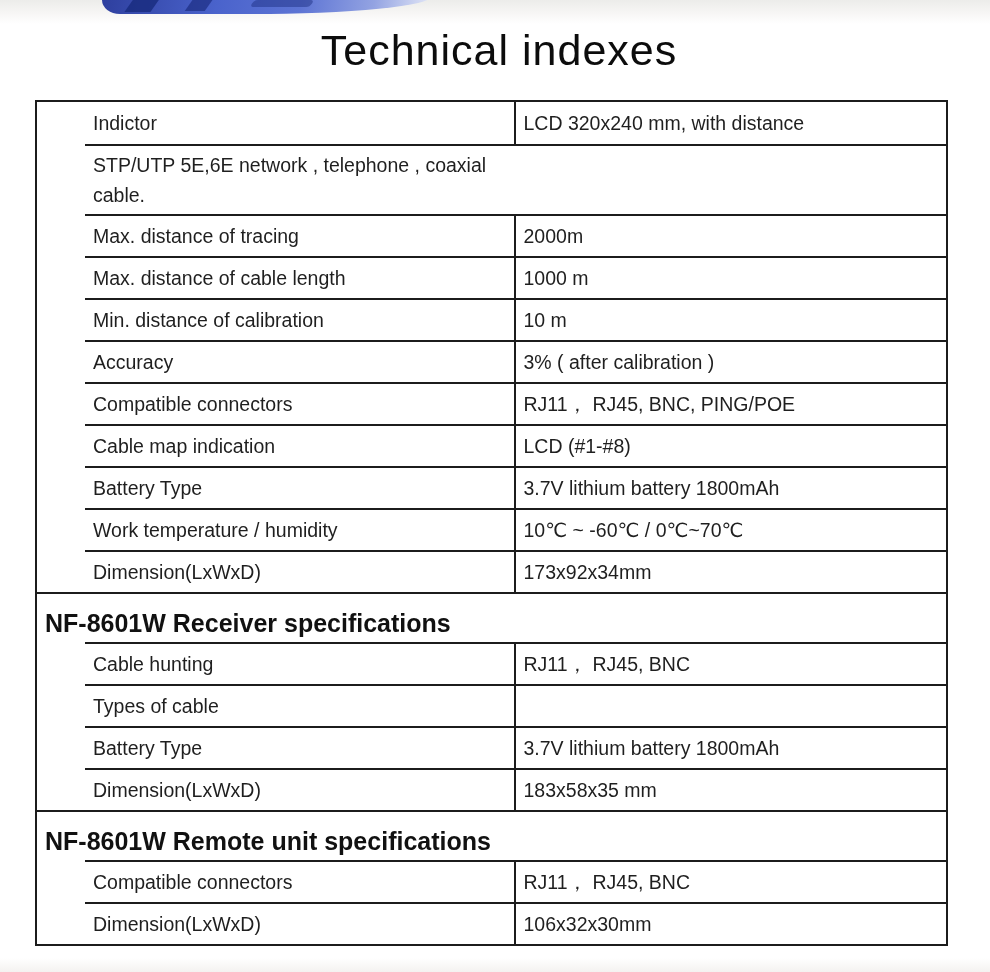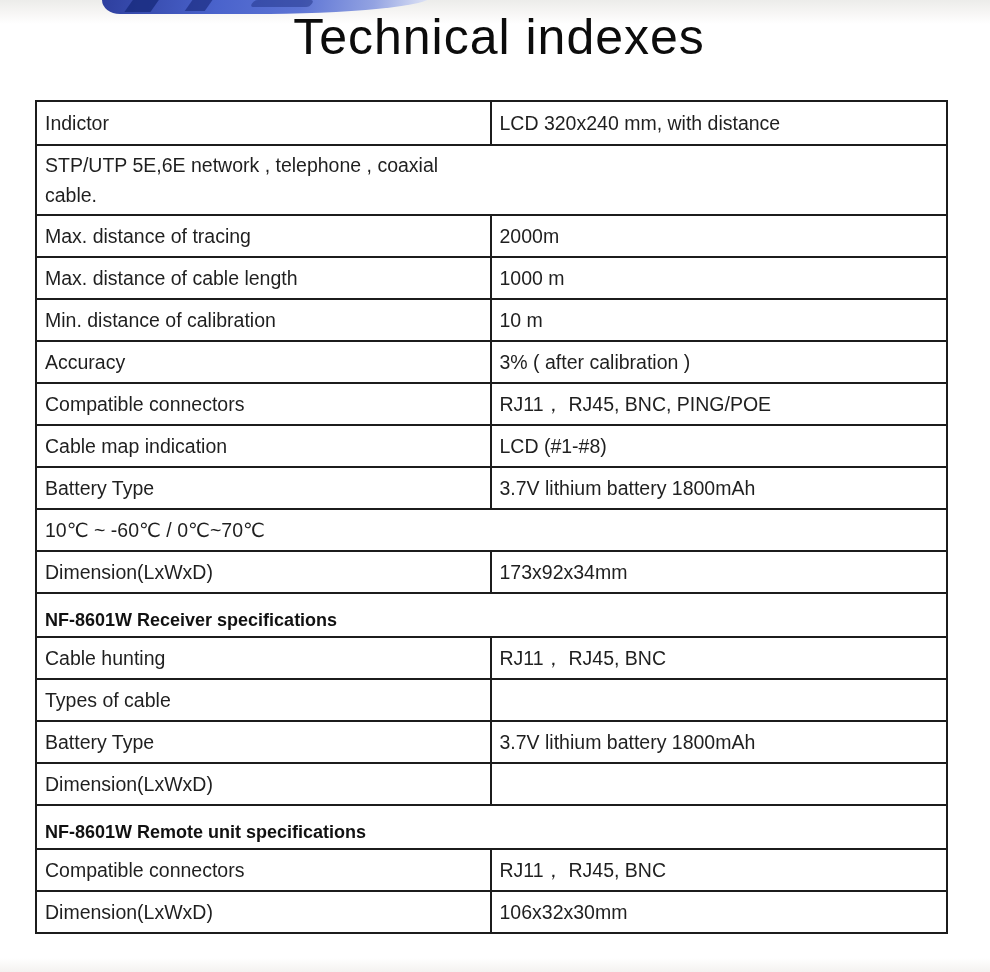--- a/index.html
+++ b/index.html
@@ -28,36 +28,37 @@
     overflow:hidden;
   }
   .photo-streak{
     position:absolute;background:#182a7d;opacity:.8;
     transform:skewX(-35deg);
   }
   .streak-a{left:28px;top:0;width:26px;height:16px;}
   .streak-b{left:88px;top:0;width:20px;height:15px;opacity:.65;}
   .streak-c{left:150px;top:4px;width:60px;height:7px;opacity:.45;border-radius:4px;}
   .title{
-    position:absolute;top:8px;left:0;width:990px;
+    position:absolute;top:26px;left:0;width:990px;
     text-align:center;
-    font-size:50px;font-weight:400;letter-spacing:1px;
+    font-size:43px;font-weight:400;letter-spacing:1px;
     color:#0c0c0c;
     padding-left:8px;
   }
   .spec-table{
     position:absolute;top:100px;left:35px;width:913px;
     border:2px solid var(--border-color);
     background:#fff;
     display:flex;flex-direction:column;
   }
   .trow{
     display:flex;
     border-top:2px solid var(--border-color);
     min-height:42px;
+    margin-left:48px;
   }
   .trow:first-child{border-top:none;}
   .cell{
     display:flex;align-items:center;
     padding:4px 6px 4px 8px;
     font-size:19.5px;
     line-height:1.55;
     color:var(--text-color);
   }
   .cell.label{
@@ -65,21 +66,21 @@
     border-right:2px solid var(--border-color);
   }
   .cell.value{
     width:50%;
   }
   .section-header-row{
     display:flex;align-items:center;
     border-top:2px solid var(--border-color);
     min-height:44px;
     padding:15px 6px 4px 8px;
-    font-size:18px;font-weight:700;
+    font-size:25px;font-weight:700;
     color:#111;
   }
   .bottom-strip{
     position:absolute;bottom:0;left:0;width:990px;height:14px;
     background:linear-gradient(to bottom,#ffffff,#f4f2f0);
   }
 </style>
 </head>
 <body>
 
@@ -123,40 +124,42 @@
     </div>
     <div class="trow">
       <div class="cell label">Cable map indication</div>
       <div class="cell value">LCD (#1-#8)</div>
     </div>
     <div class="trow">
       <div class="cell label">Battery Type</div>
       <div class="cell value">3.7V lithium battery 1800mAh</div>
     </div>
     <div class="trow">
+      <div class="cell label">Work temperature / humidity</div>
       <div class="cell value">10℃ ~ -60℃ / 0℃~70℃</div>
     </div>
     <div class="trow">
       <div class="cell label">Dimension(LxWxD)</div>
       <div class="cell value">173x92x34mm</div>
     </div>
     <div class="section-header-row">NF-8601W Receiver specifications</div>
     <div class="trow">
       <div class="cell label">Cable hunting</div>
       <div class="cell value">RJ11， RJ45, BNC</div>
     </div>
     <div class="trow">
       <div class="cell label">Types of cable</div>
     </div>
     <div class="trow">
       <div class="cell label">Battery Type</div>
       <div class="cell value">3.7V lithium battery 1800mAh</div>
     </div>
     <div class="trow">
       <div class="cell label">Dimension(LxWxD)</div>
+      <div class="cell value">183x58x35 mm</div>
     </div>
     <div class="section-header-row">NF-8601W Remote unit specifications</div>
     <div class="trow">
       <div class="cell label">Compatible connectors</div>
       <div class="cell value">RJ11， RJ45, BNC</div>
     </div>
     <div class="trow">
       <div class="cell label">Dimension(LxWxD)</div>
       <div class="cell value">106x32x30mm</div>
     </div>

